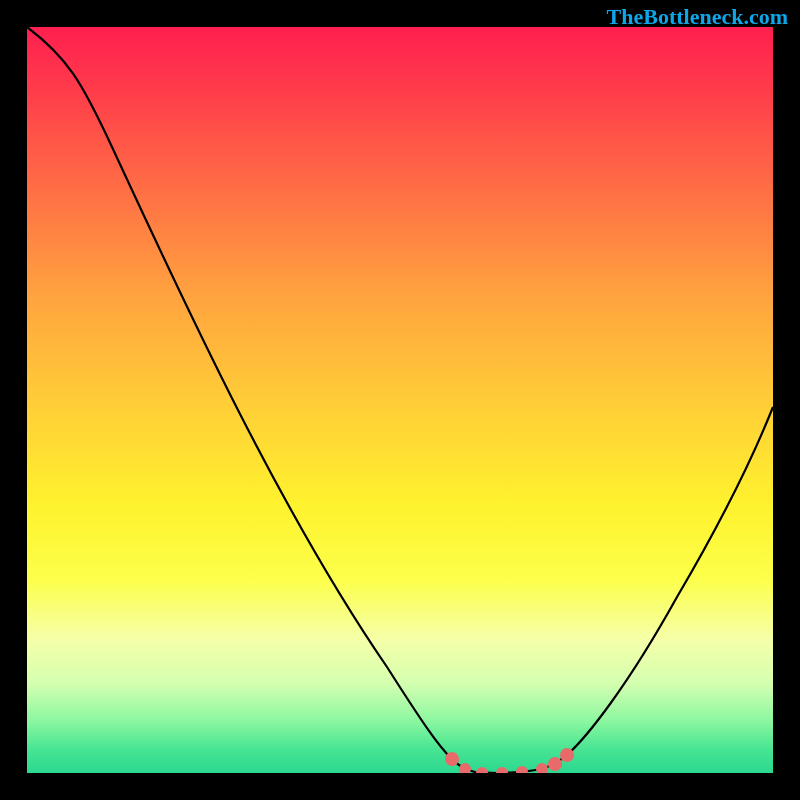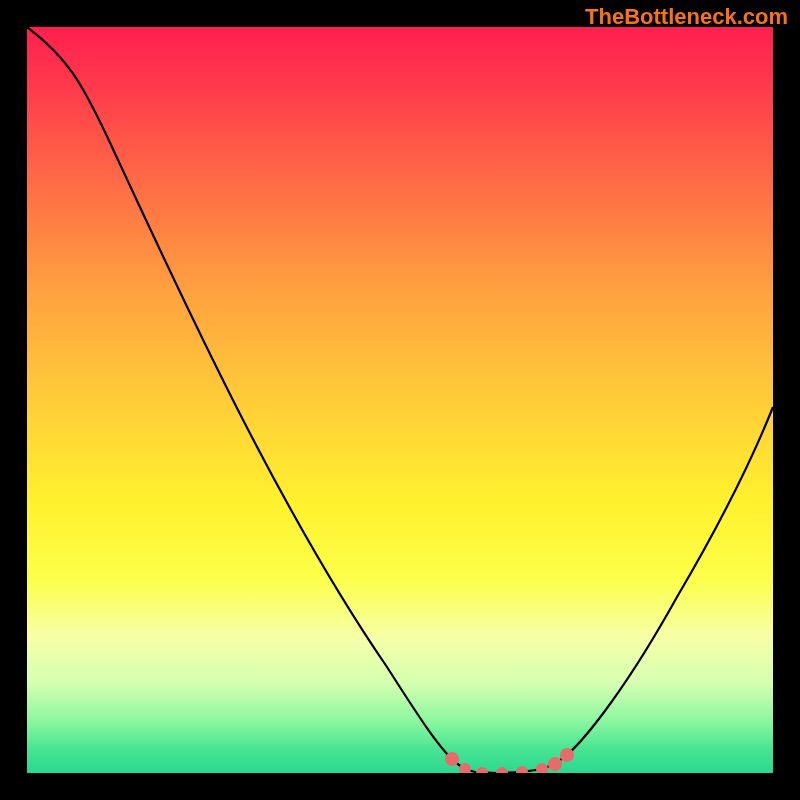--- a/index.html
+++ b/index.html
@@ -7,24 +7,24 @@
   .frame {
     position: relative;
     width: 800px;
     height: 800px;
     background: #000;
   }
   .watermark {
     position: absolute;
     top: 4px;
     right: 12px;
-    font-family: Liberation Sans, sans-serif;
+    font-family: Liberation Serif, serif;
     font-size: 22px;
     font-weight: bold;
-    color: #f97316;
+    color: #0ea5e9;
     z-index: 10;
   }
   .plot {
     position: absolute;
     left: 27px;
     top: 27px;
     width: 746px;
     height: 746px;
     background: linear-gradient(to bottom,
       #ff1f4f 0%,

